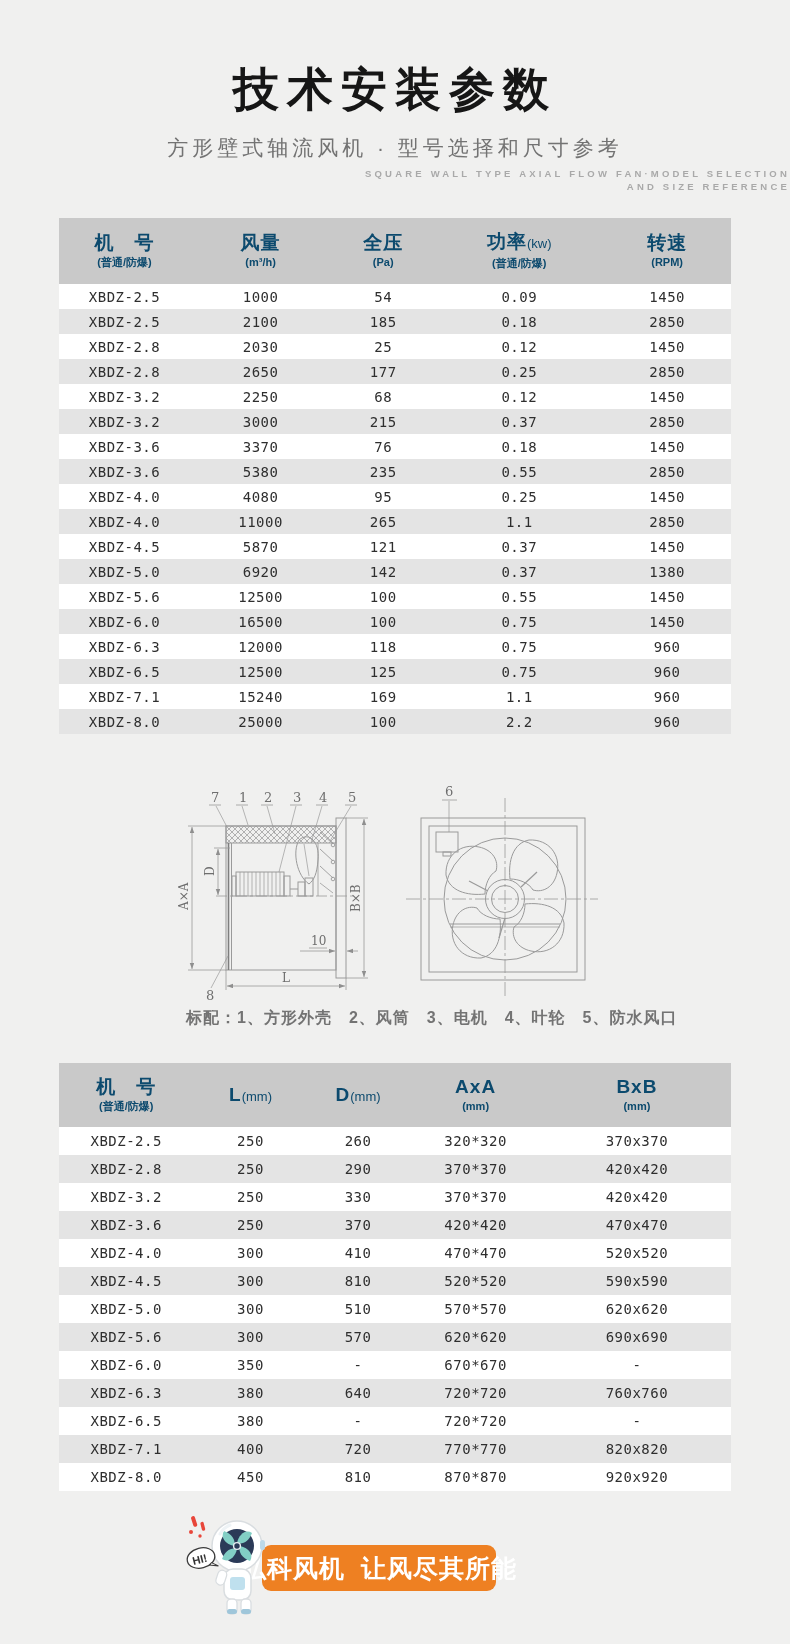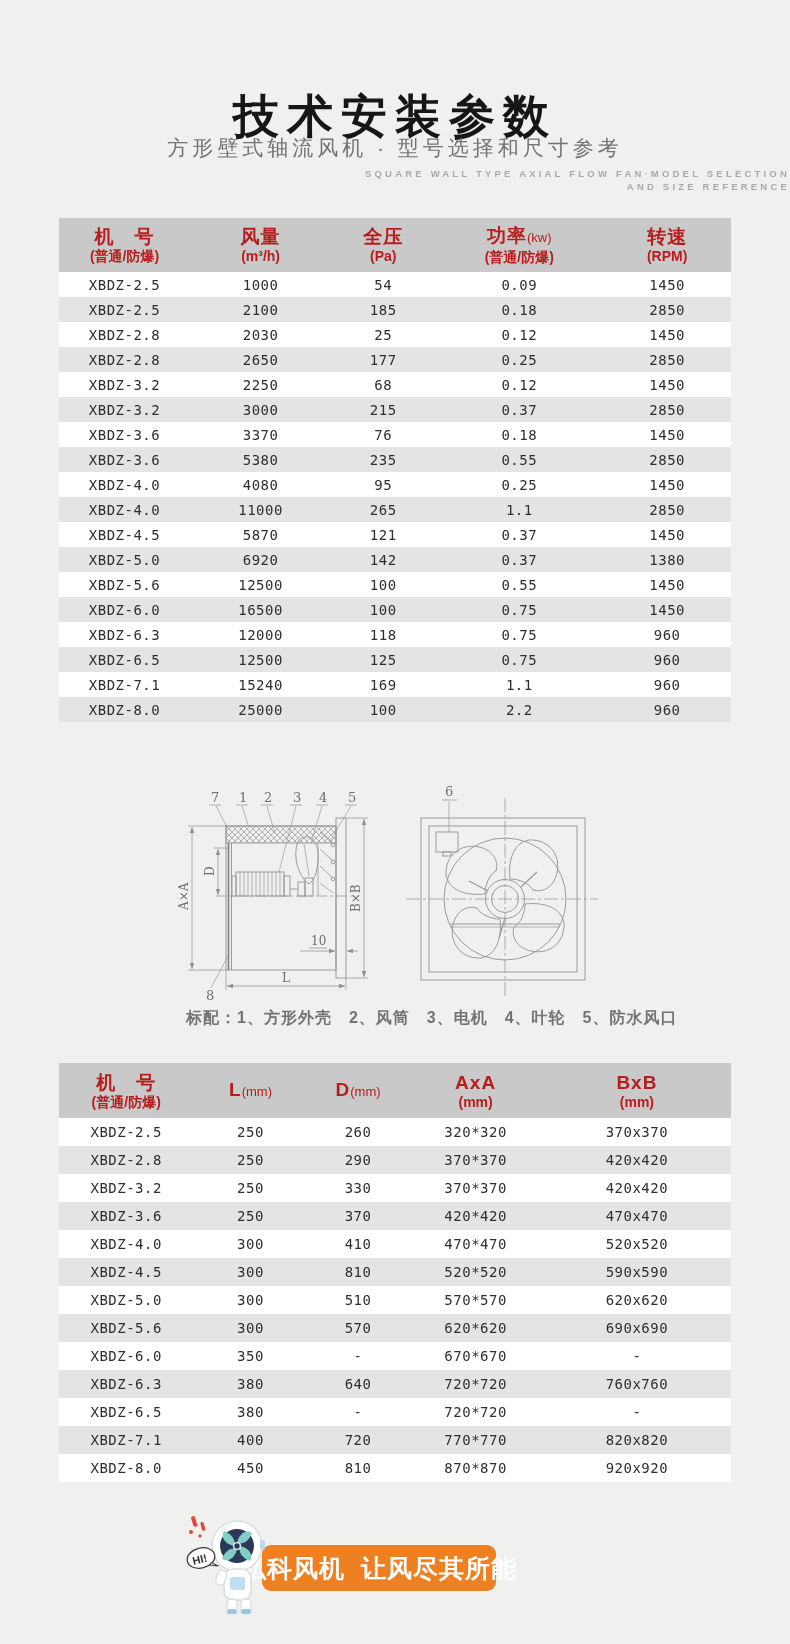--- a/index.html
+++ b/index.html
@@ -1,36 +1,36 @@
 <!DOCTYPE html>
 <html><head>
 <meta charset="utf-8">
 <style>
   * { box-sizing: border-box; margin: 0; padding: 0; }
   body { margin: 0; background: #f0f0ef; font-family: "Liberation Sans", sans-serif; }
   .page { position: relative; width: 790px; height: 1644px; background: #f0f0ef; overflow: hidden; margin: 0 auto; }
 
   
-  .title { position: absolute; top: 86px; left: 0; width: 100%; text-align: center;
+  .title { position: absolute; top: 59px; left: 0; width: 100%; text-align: center;
            font-size: 46px; font-weight: 900; letter-spacing: 8px; color: #161616; }
   .subtitle { position: absolute; top: 134px; left: 0; width: 100%; text-align: center;
               font-size: 21px; font-weight: 500; letter-spacing: 4px; color: #737373; }
   .subtitle-en { position: absolute; top: 167px; left: 0; width: 100%; text-align: right;
                  font-size: 9.5px; letter-spacing: 3.2px; color: #a9a9a9; line-height: 13px; font-weight: 700; }
 
   
   table.spec { position: absolute; left: 59px; width: 672px; border-collapse: collapse; table-layout: fixed; }
   #perf-table { top: 218px; }
   #dim-table  { top: 1063px; }
-  table.spec thead th { background: #c9c9c9; font-weight: 700; color: #b91c1c; vertical-align: middle; padding: 6px 0; }
+  table.spec thead th { background: #c9c9c9; font-weight: 700; color: #0c4a6e; vertical-align: middle; padding: 12px 0; }
   #perf-table thead th { height: 52px; }
   #dim-table  thead th { height: 55px; }
   .th-main { font-size: 19px; line-height: 23px; letter-spacing: 1px; }
   .th-suffix { font-size: 13px; font-weight: 400; letter-spacing: 0; }
-  .th-sub { font-size: 14px; line-height: 17px; font-weight: 700; letter-spacing: 0; }
+  .th-sub { font-size: 11px; line-height: 17px; font-weight: 700; letter-spacing: 0; }
   table.spec tbody td { text-align: center; font-family: "DejaVu Sans Mono", monospace;
                         font-size: 14px; color: #2e2e2e; letter-spacing: 0.5px; }
   #perf-table tbody td { height: 25px; }
   #dim-table  tbody td { height: 28px; }
   table.spec tbody tr:nth-child(odd)  { background: #ffffff; }
   table.spec tbody tr:nth-child(even) { background: #e4e4e4; }
 
   
   .diagram-wrap { position: absolute; left: 178px; top: 748px; width: 420px; height: 262px; }
   .diagram-wrap svg { display: block; }

